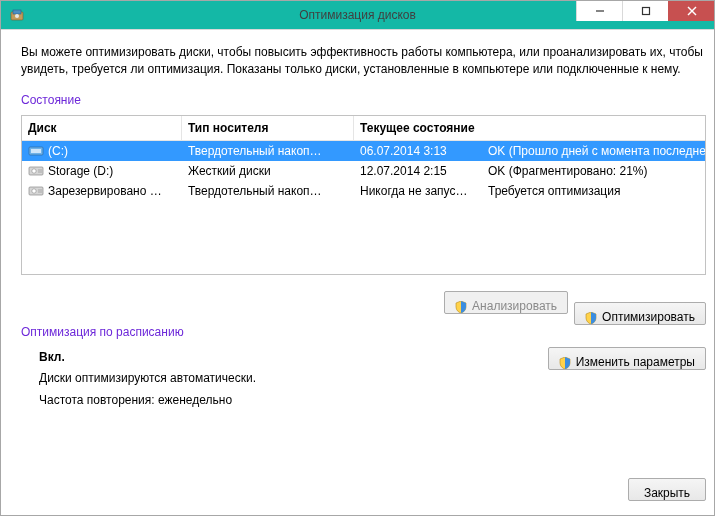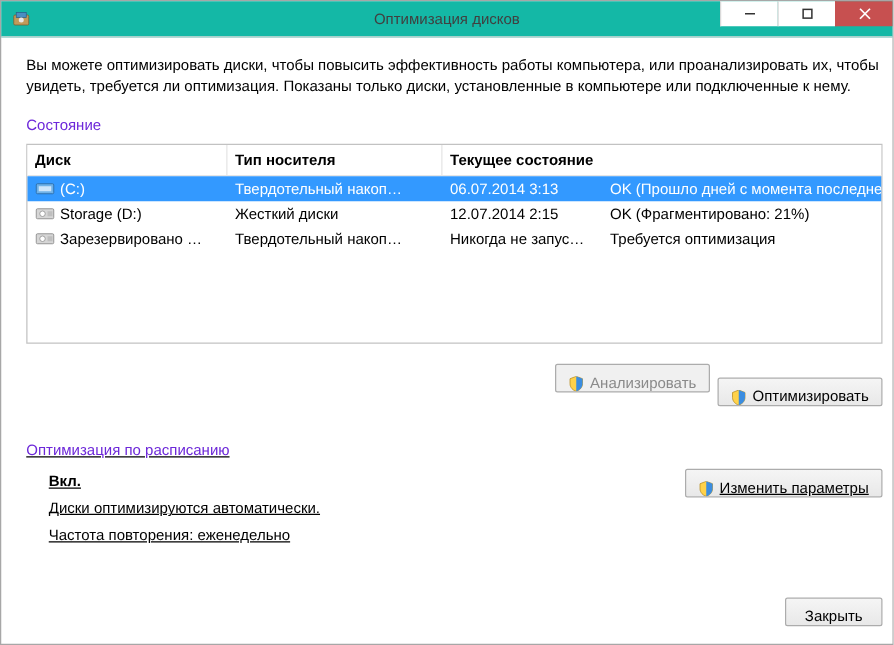--- a/index.html
+++ b/index.html
@@ -164,22 +164,20 @@
   button.btn:disabled {
     color: #8a8a8a;
     background: #f0f0f0;
   }
   .shield {
     width: 12px;
     height: 12px;
     flex-shrink: 0;
   }
   .schedule-block {
-    margin-top: 28px;
-    text-decoration: underline;
   }
   .schedule-row {
     display: flex;
     align-items: flex-start;
   }
   .schedule-text {
     padding-left: 18px;
     font-size: 12px;
     line-height: 1.8;
     flex: 1;

